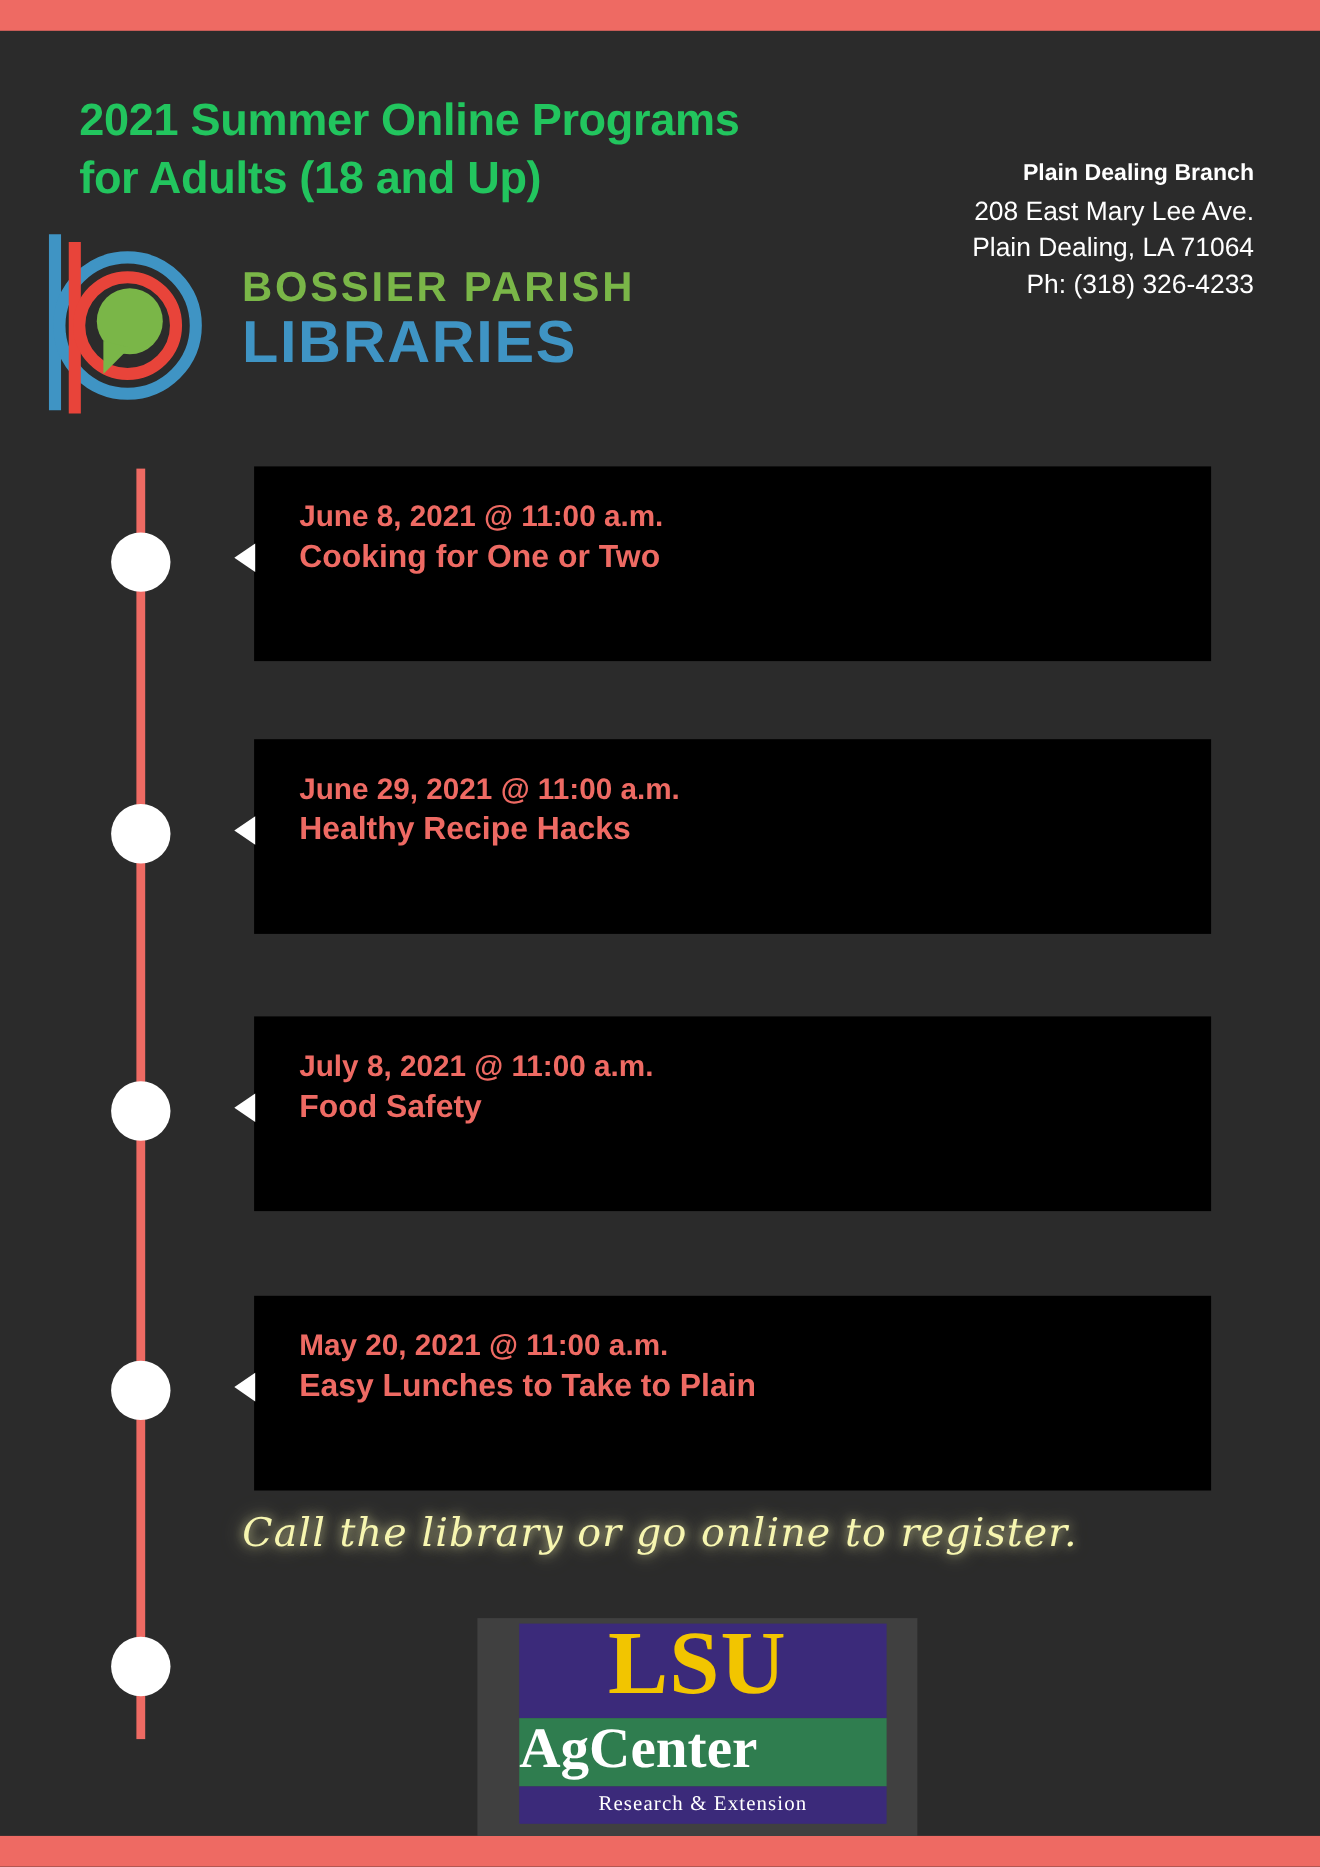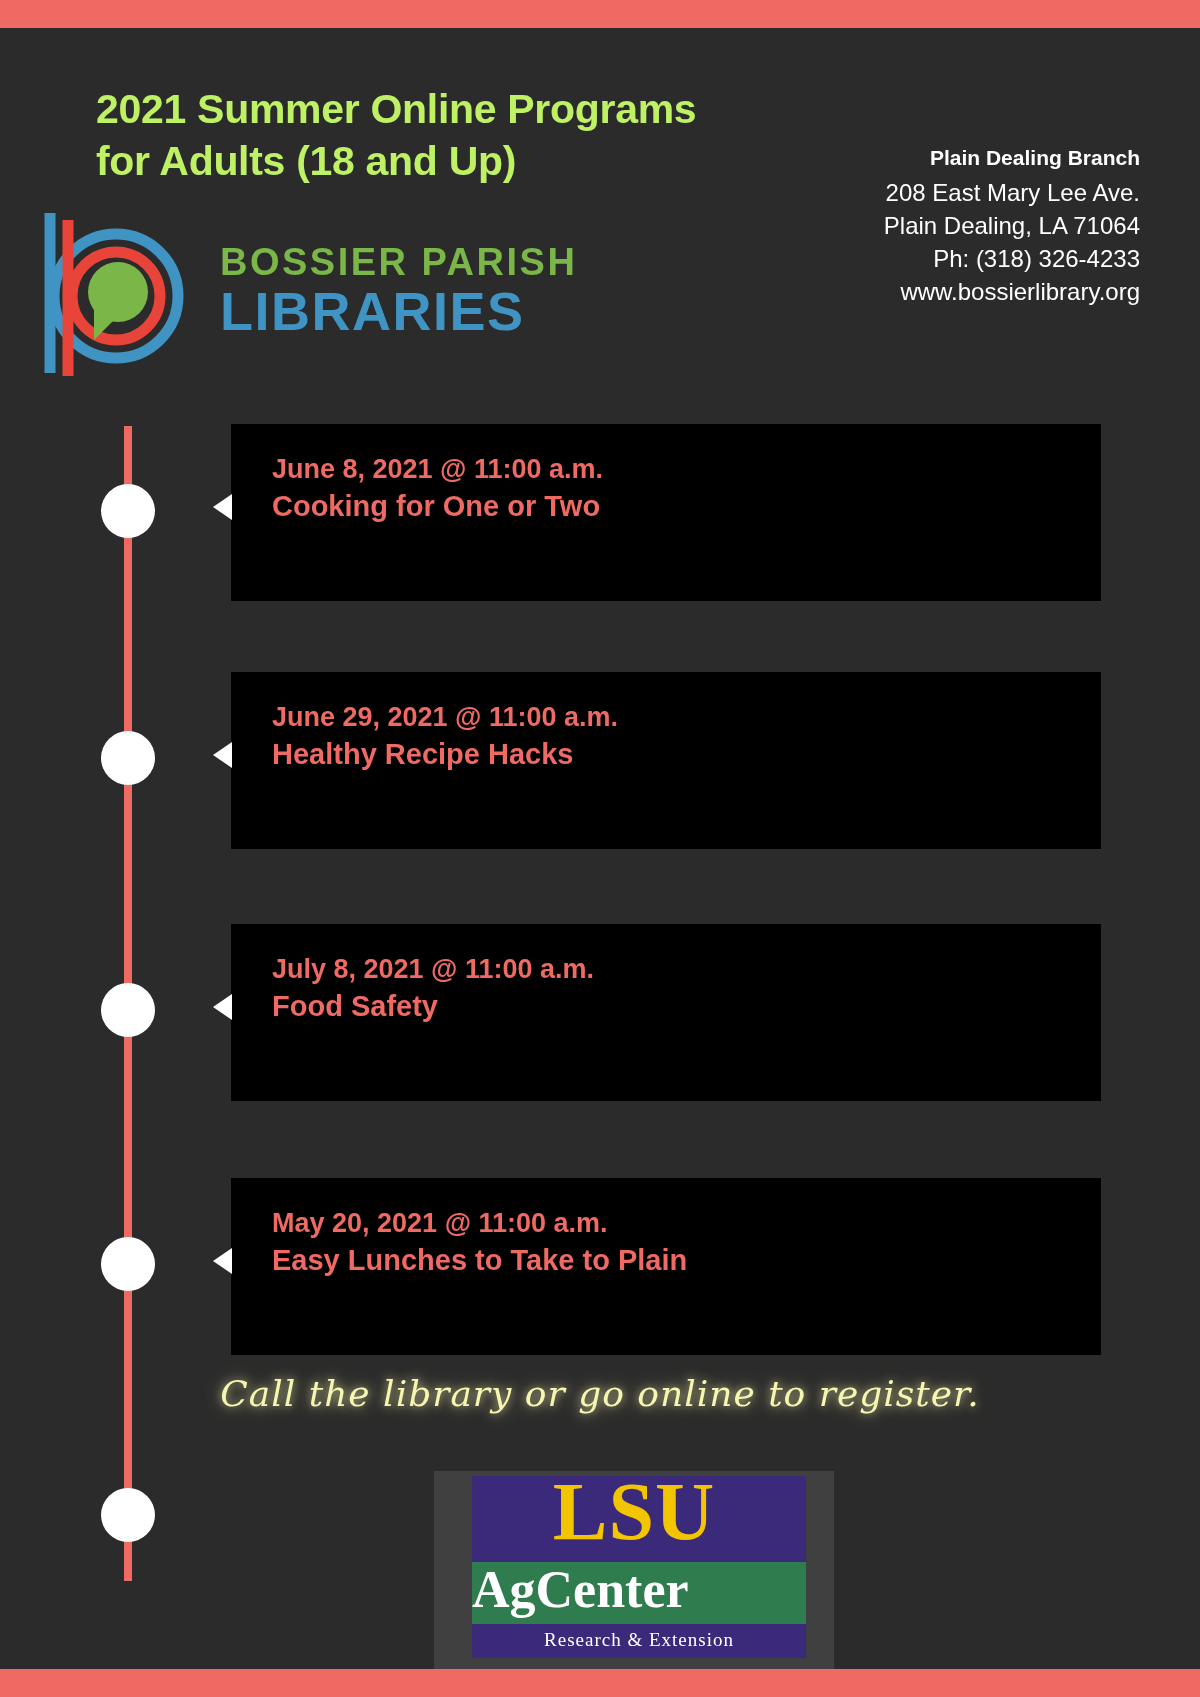--- a/index.html
+++ b/index.html
@@ -18,24 +18,24 @@
     left: 0;
     top: 28px;
     width: 1200px;
     height: 1641px;
     background: #2b2b2b;
     overflow: hidden;
   }
   
   .title {
     position: absolute;
-    left: 96px;
+    left: 72px;
     top: 55px;
     width: 660px;
-    color: #bef264;
+    color: #22c55e;
     font-size: 41px;
     font-weight: bold;
     line-height: 1.28;
     letter-spacing: -0.3px;
   }
   .branch-block {
     position: absolute;
     right: 60px;
     top: 118px;
     width: 420px;
@@ -224,21 +224,20 @@
   <div class="title">
     <div>2021 Summer Online Programs</div>
     <div>for Adults (18 and Up)</div>
   </div>
 
   <div class="branch-block">
     <div class="branch-name">Plain Dealing Branch</div>
     <div class="branch-line">208 East Mary Lee Ave.</div>
     <div class="branch-line">Plain Dealing, LA  71064</div>
     <div class="branch-line">Ph: (318) 326-4233</div>
-    <div class="branch-line">www.bossierlibrary.org</div>
   </div>
 
   <div class="logo-wrap">
     <div class="logo-mark">
       <svg width="180" height="190" viewBox="0 0 180 190">
         <path d="M30 15 L30 175" stroke="#3f94c4" stroke-width="11" fill="none"></path>
         <circle cx="96" cy="98" r="62" fill="none" stroke="#3f94c4" stroke-width="11"></circle>
         <path d="M48 22 L48 178" stroke="#e8443a" stroke-width="11" fill="none"></path>
         <circle cx="96" cy="98" r="44" fill="none" stroke="#e8443a" stroke-width="11"></circle>
         <circle cx="98" cy="94" r="30" fill="#7ab648"></circle>

